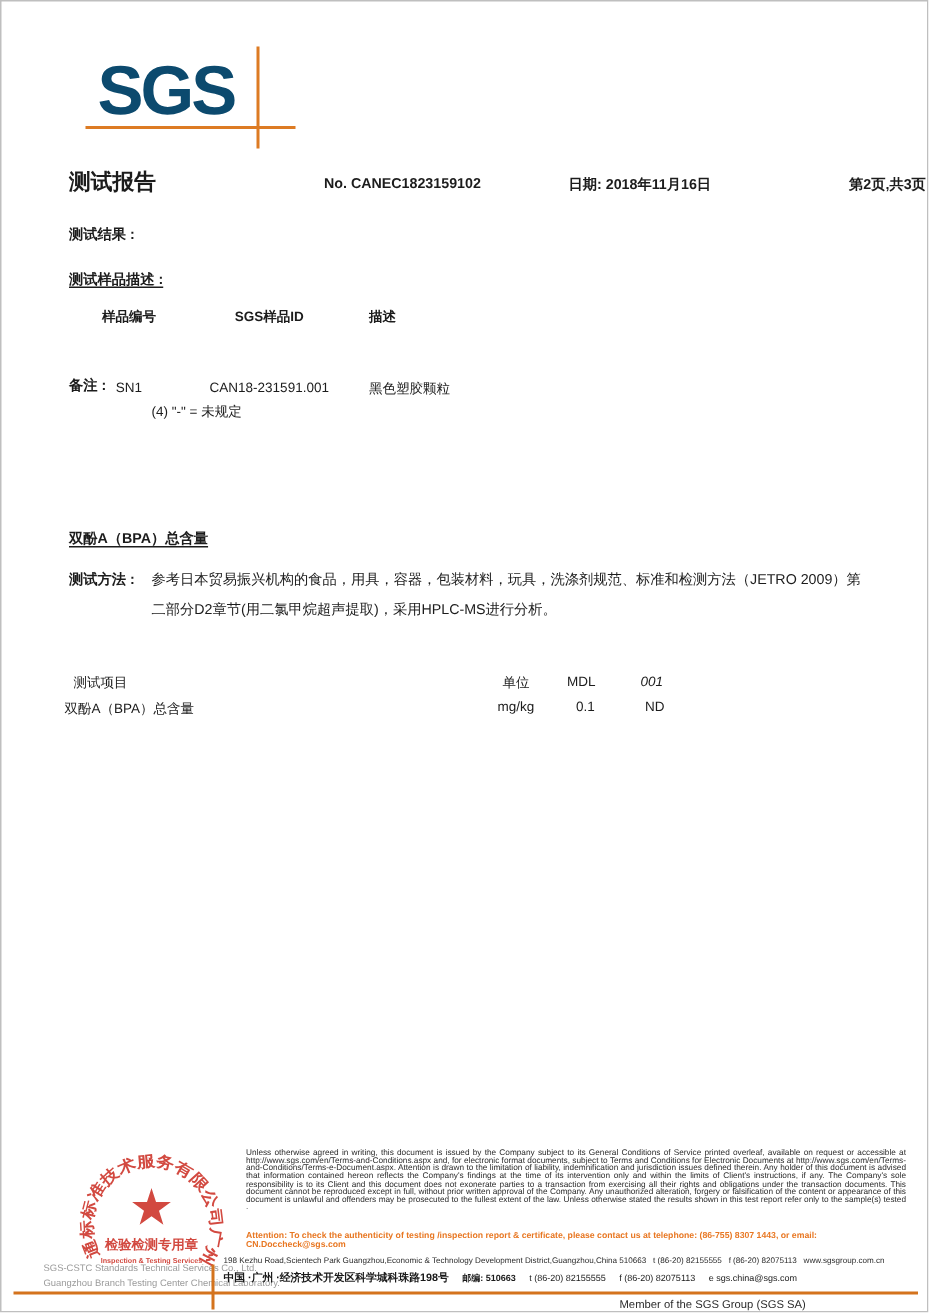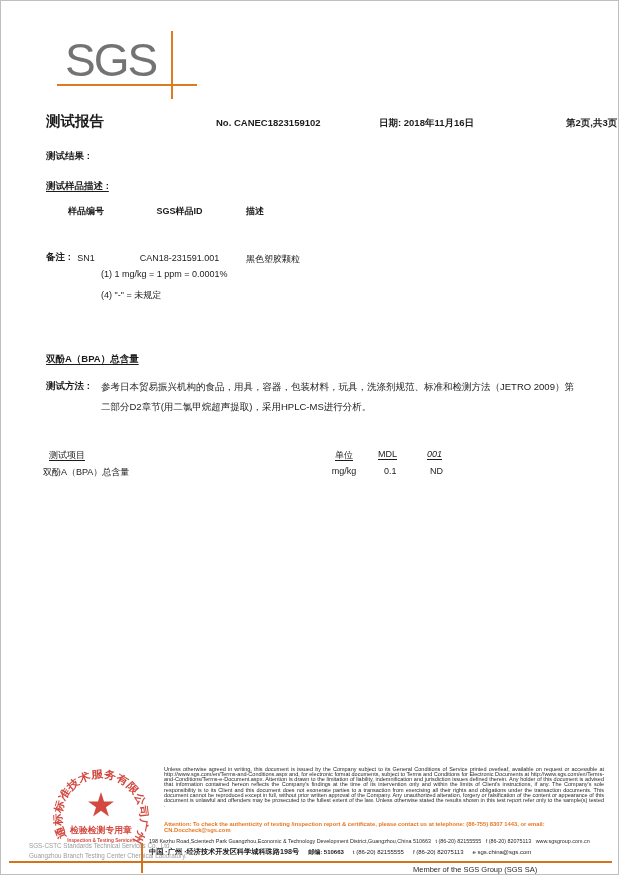--- a/index.html
+++ b/index.html
@@ -3,34 +3,34 @@
 <meta charset="utf-8">
 <style>
   html,body{margin:0;padding:0;background:#ffffff;}
   .page{
     position:relative;width:619px;height:875px;background:#fff;
     border:1px solid #bfbfbf;box-sizing:border-box;overflow:hidden;
     font-family:"Liberation Sans","DejaVu Sans",sans-serif;color:#1c1c1c;
   }
   .abs{position:absolute;}
   
-  .logo-text{font-size:46px;font-weight:normal;letter-spacing:-2px;color:#737373;line-height:1;}
+  .logo-text{font-size:46px;font-weight:bold;letter-spacing:-2px;color:#0c4a6e;line-height:1;}
   .cross-v{width:2px;background:#dd7b23;}
   .cross-h{height:2px;background:#dd7b23;}
   
   .report-title{font-size:14.5px;font-weight:bold;}
   .hdr{font-size:9.5px;font-weight:bold;}
   
   .lbl{font-size:9.5px;font-weight:bold;}
   .lbl-u{font-size:9.5px;font-weight:bold;text-decoration:underline;text-underline-offset:2px;}
   .note-line{font-size:9px;line-height:21px;}
   .method{font-size:9.5px;line-height:20px;width:482px;}
   .tb-head{font-size:9px;font-weight:bold;}
   .tb-cell{font-size:9px;margin-top:31px;}
-  .u{text-decoration:underline;text-underline-offset:2px;}
+  .u{text-underline-offset:2px;}
   .it{font-style:italic;}
   .ctr{text-align:center;display:inline-block;}
   
   .company-gray{font-size:6.3px;line-height:9.5px;color:#9b9b9b;}
   .legal{font-size:5.5px;line-height:5.15px;width:440px;text-align:justify;color:#2a2a2a;}
   .attention{font-size:5.8px;line-height:6.3px;width:442px;font-weight:bold;color:#e87722;}
   .addr-en{font-size:5.4px;white-space:nowrap;color:#2a2a2a;}
   .addr-cn{font-size:6px;white-space:nowrap;color:#1a1a1a;display:flex;align-items:baseline;gap:9px;}
   .addr-cn .cnmain{font-size:7.2px;font-weight:bold;}
   .addr-cn .postal{font-weight:bold;}
@@ -66,21 +66,20 @@
     </div>
     <div class="abs" style="left:0;top:221px;width:619px;height:15px;">
       <span class="abs tb-cell ctr" style="left:45px;width:80px;">SN1</span>
       <span class="abs tb-cell ctr" style="left:125px;width:107px;">CAN18-231591.001</span>
       <span class="abs tb-cell" style="left:245px;">黑色塑胶颗粒</span>
     </div>
   </div>
 
   <div class="abs lbl" style="left:45px;top:250px;">备注 :</div>
   <div class="abs" style="left:100px;top:263px;">
-    <div class="note-line">(1) 1 mg/kg = 1 ppm = 0.0001%</div>
     <div class="note-line">(4) "-" = 未规定</div>
   </div>
 
   <div class="abs lbl-u" style="left:45px;top:352px;">双酚A（BPA）总含量</div>
   <div class="abs lbl" style="left:45px;top:379px;">测试方法 :</div>
   <div class="abs method" style="left:100px;top:376px;">参考日本贸易振兴机构的食品，用具，容器，包装材料，玩具，洗涤剂规范、标准和检测方法（JETRO 2009）第二部分D2章节(用二氯甲烷超声提取)，采用HPLC-MS进行分析。</div>
 
   <div>
     <div class="abs" style="left:0;top:417px;width:619px;height:14px;">
       <span class="abs tb-cell u" style="left:48px;">测试项目</span>

